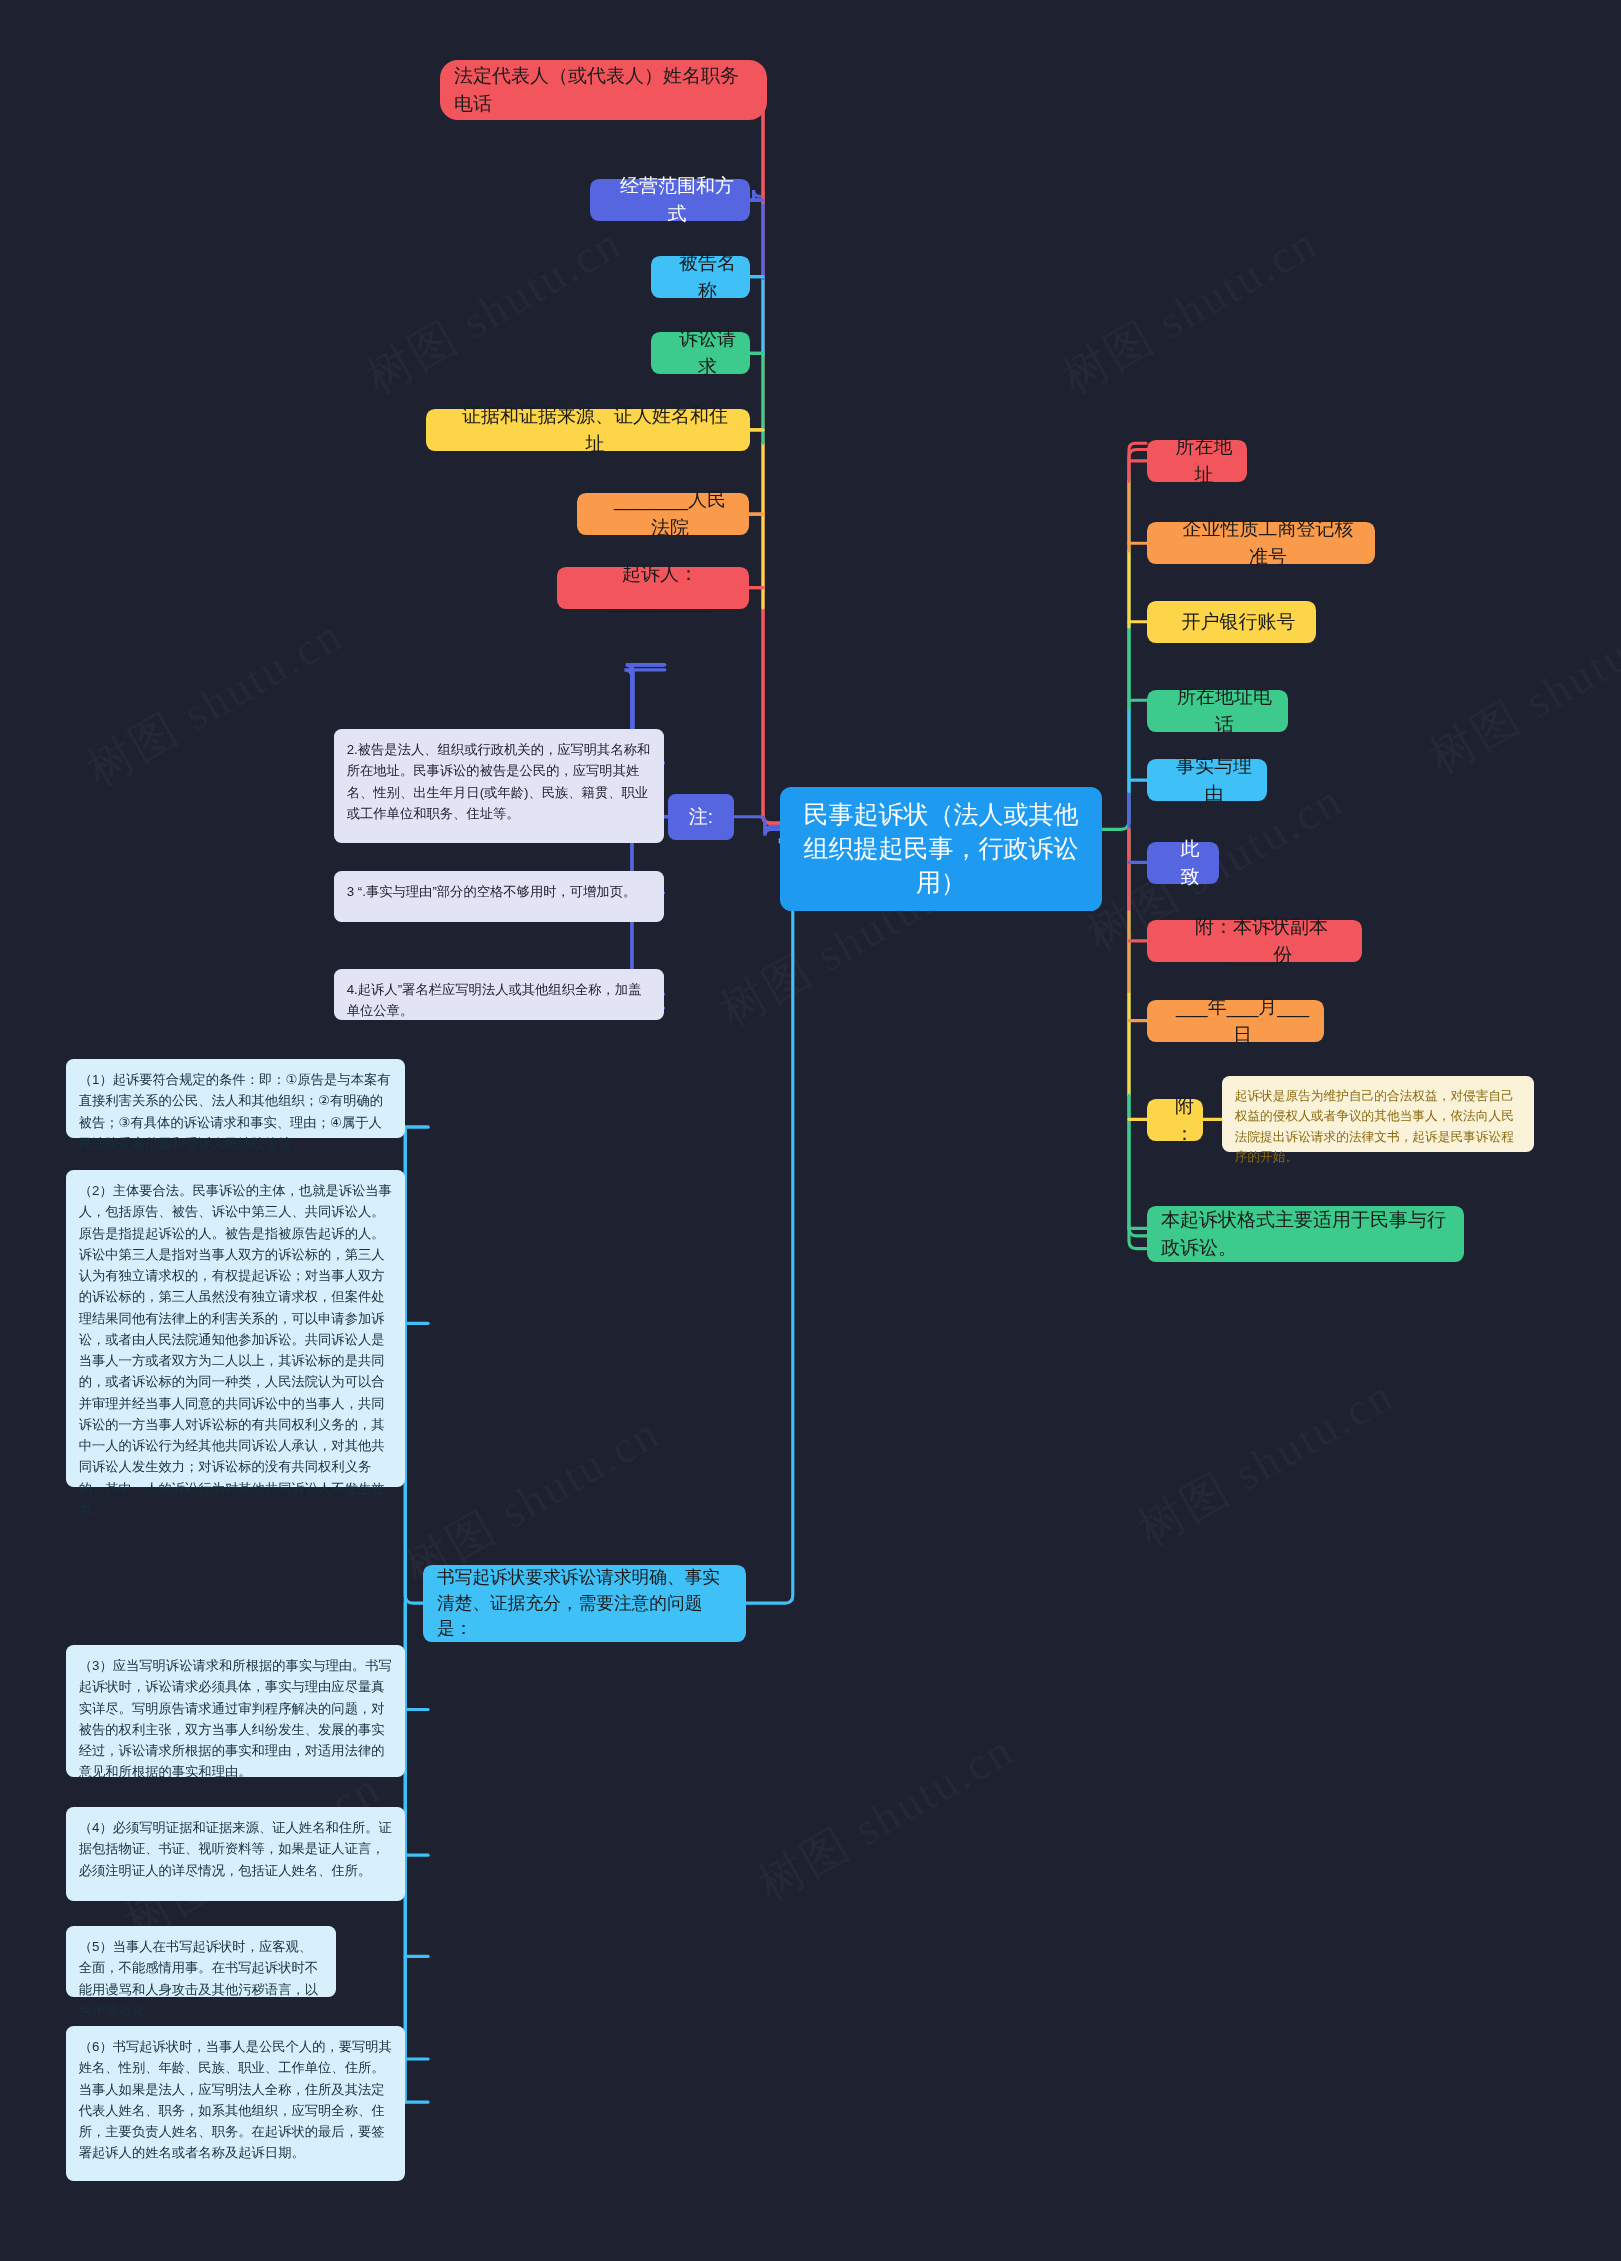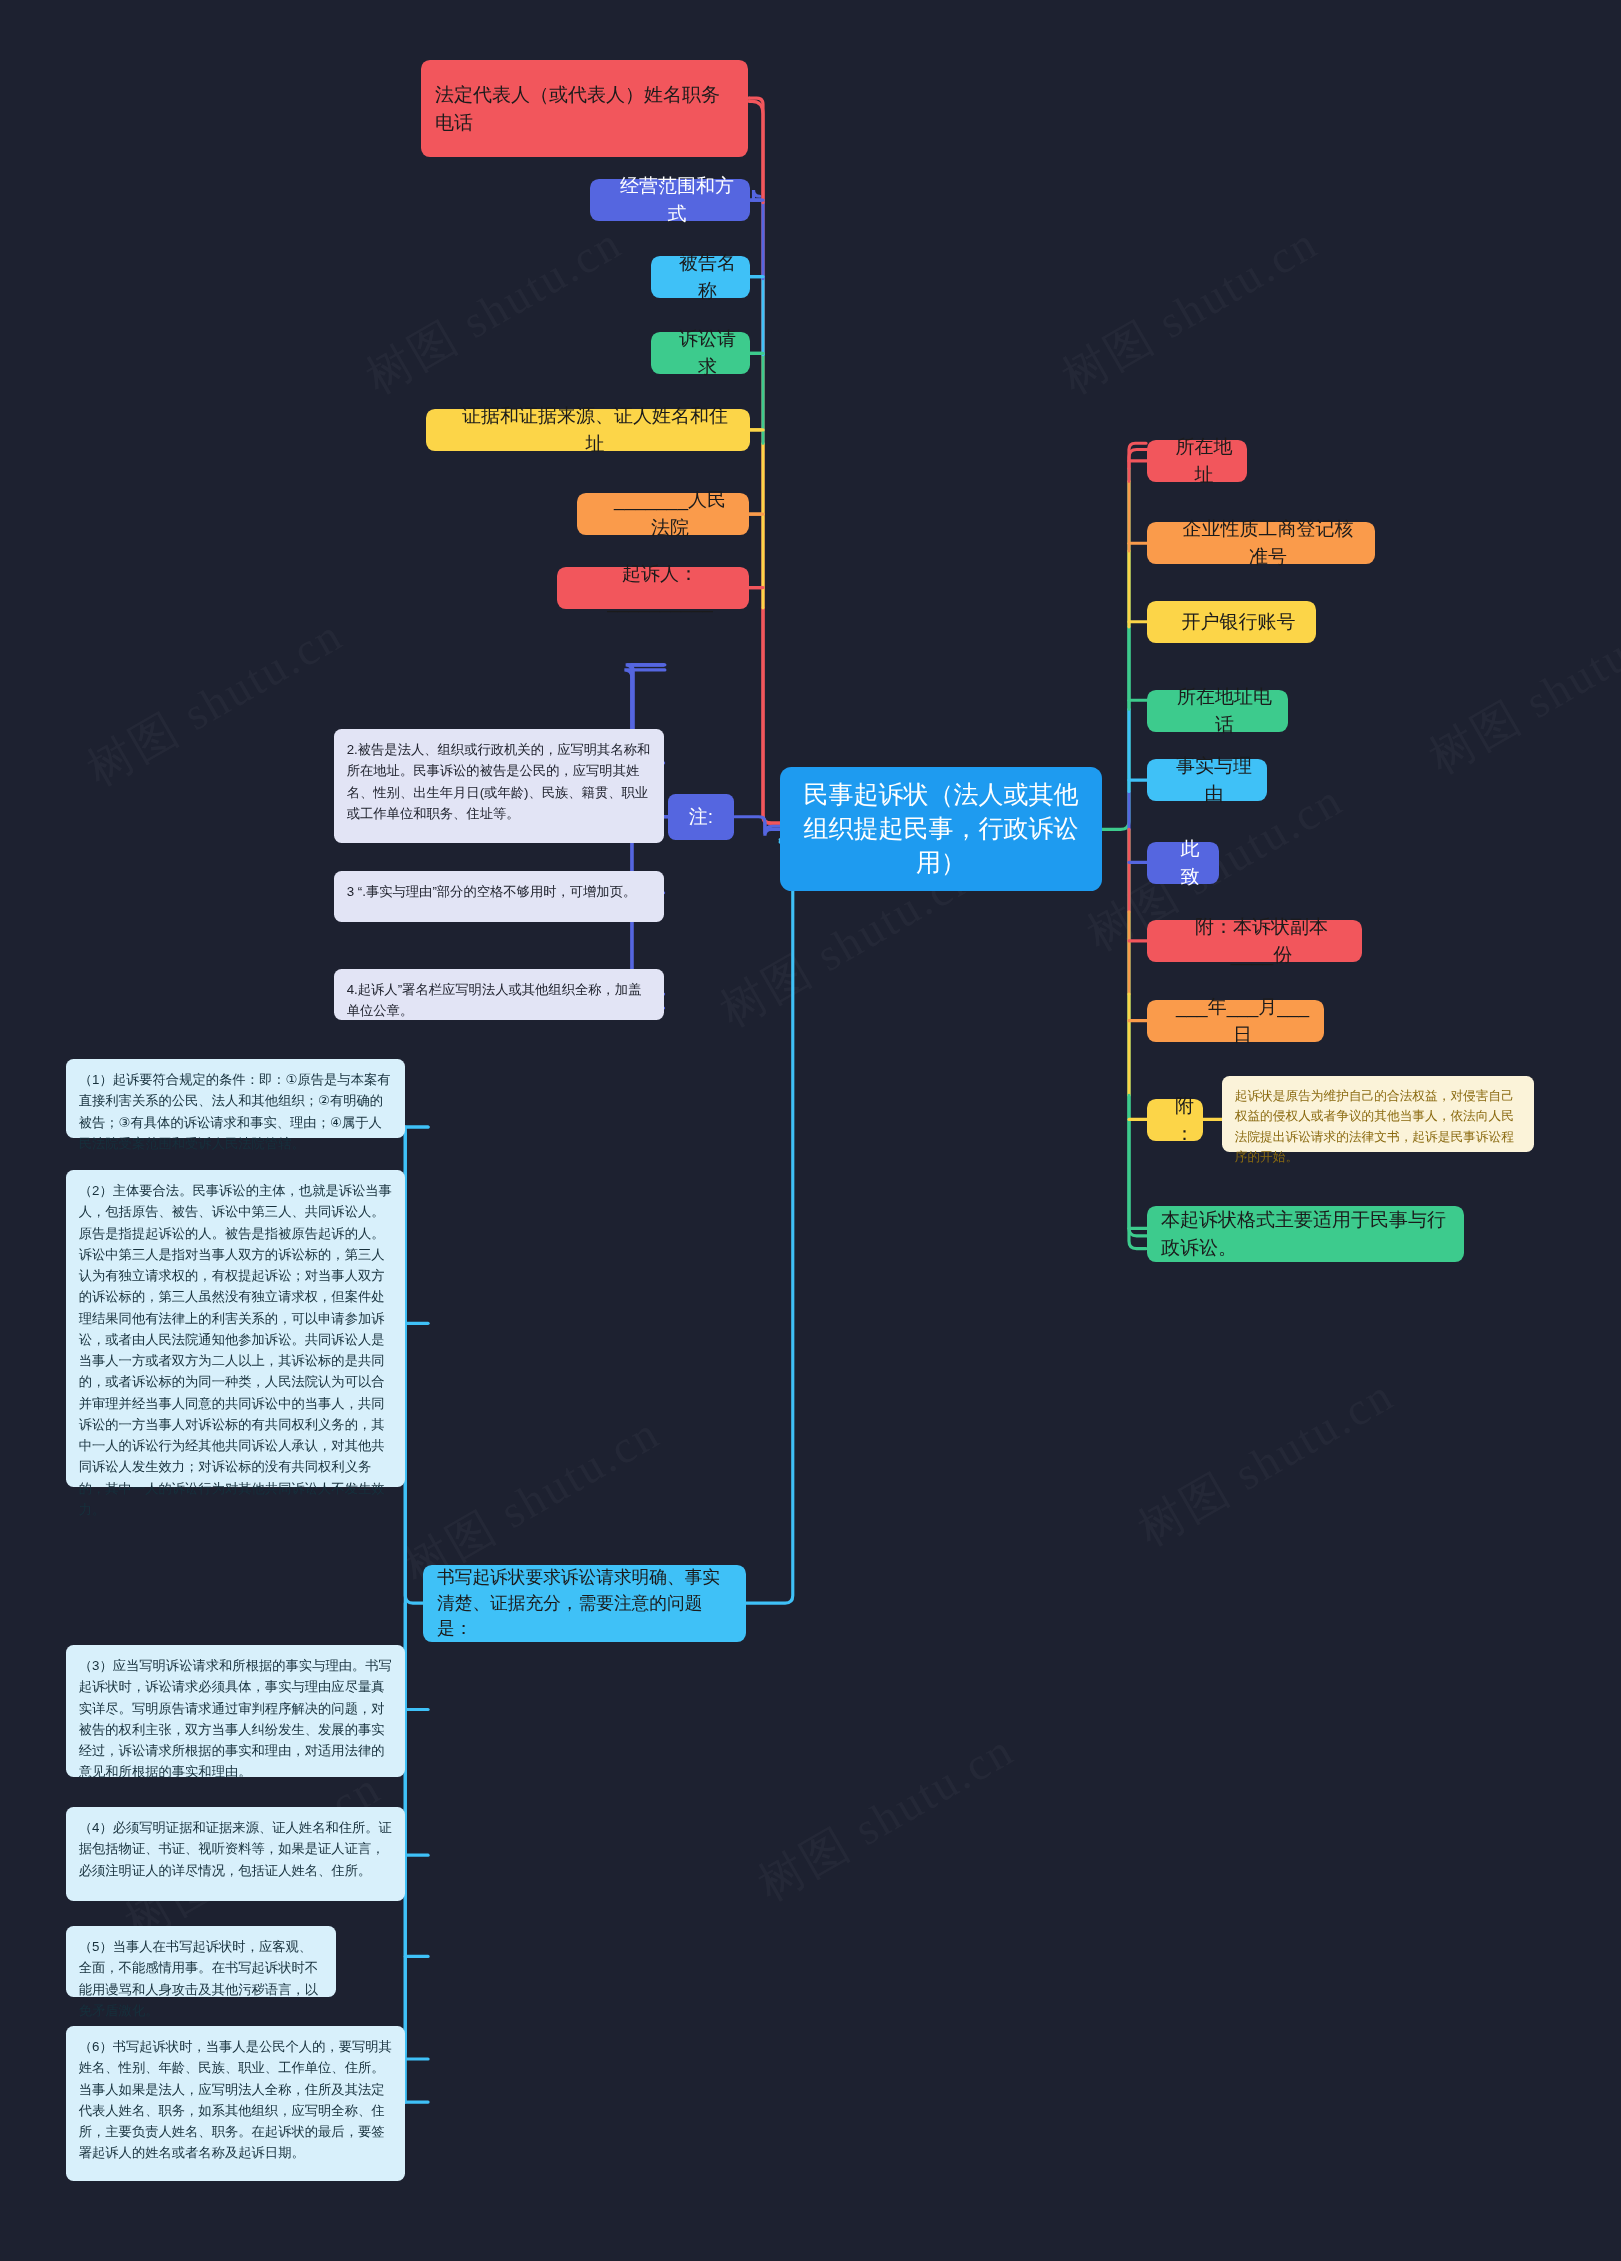--- a/index.html
+++ b/index.html
@@ -41,20 +41,21 @@
   .node span{display:block;width:100%;}
 
   .center{
     background:#1e9bf0;color:#ffffff;
     border-radius:11.4px;
     font-size:25px;
     text-align:center;
     justify-content:center;
     padding:11.4px 14px;
     line-height:1.35;
+    margin-top:20px;
   }
 
   
   .chip{color:#1b1b1b;font-size:19px;padding:8.9px 14px;}
   .c-red   {background:#f2565c;}
   .c-indigo{background:#5566e0;color:#ffffff;}
   .c-cyan  {background:#3fc1f7;}
   .c-green {background:#3dcb8d;}
   .c-yellow{background:#fcd548;}
   .c-orange{background:#fa9b4b;}
@@ -190,21 +191,21 @@
       <path d="M1783,1940 L1812,1940" stroke="#3dcb8d"></path>
 
       <path d="M1900,1768 L1930,1768" stroke="#fcd548"></path>
     </g>
   </svg>
 
   <div class="node center" style="left:780px;top:767px;width:322px;height:124px;">
     <span>民事起诉状（法人或其他组织提起民事，行政诉讼用）</span>
   </div>
 
-  <div class="node chip c-red" style="left:421px;top:60px;width:327px;height:97px;">
+  <div class="node chip c-red" style="left:440px;top:60px;width:327px;height:60px;border-radius:18px;">
     <span>法定代表人（或代表人）姓名职务电话</span>
   </div>
 
   <div class="node chip c-indigo chip-c" style="left:590px;top:179px;width:160px;height:42px;">
     <span>经营范围和方式</span>
   </div>
 
   <div class="node chip c-cyan chip-c" style="left:651px;top:256px;width:99px;height:42px;">
     <span>被告名称</span>
   </div>

